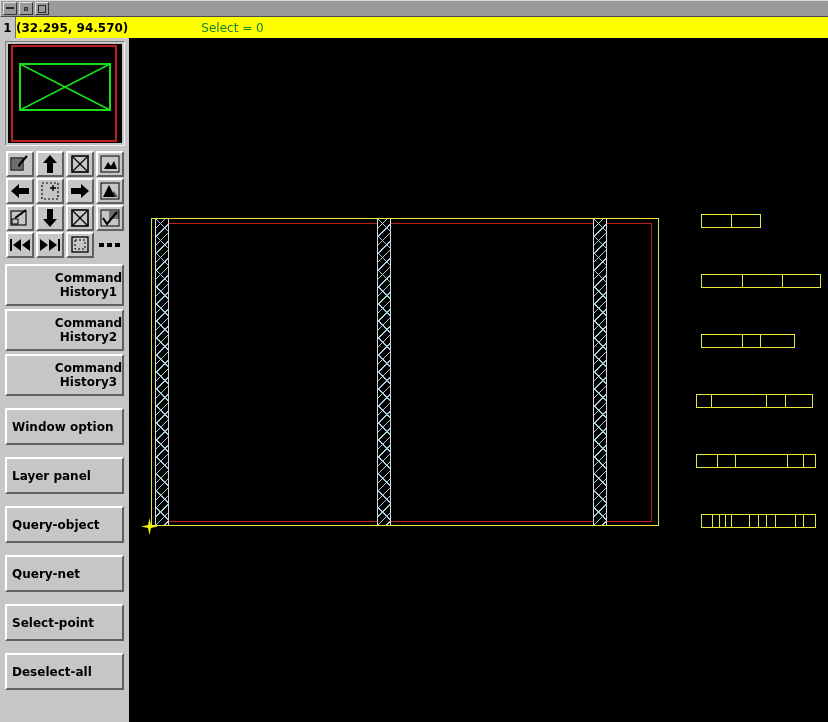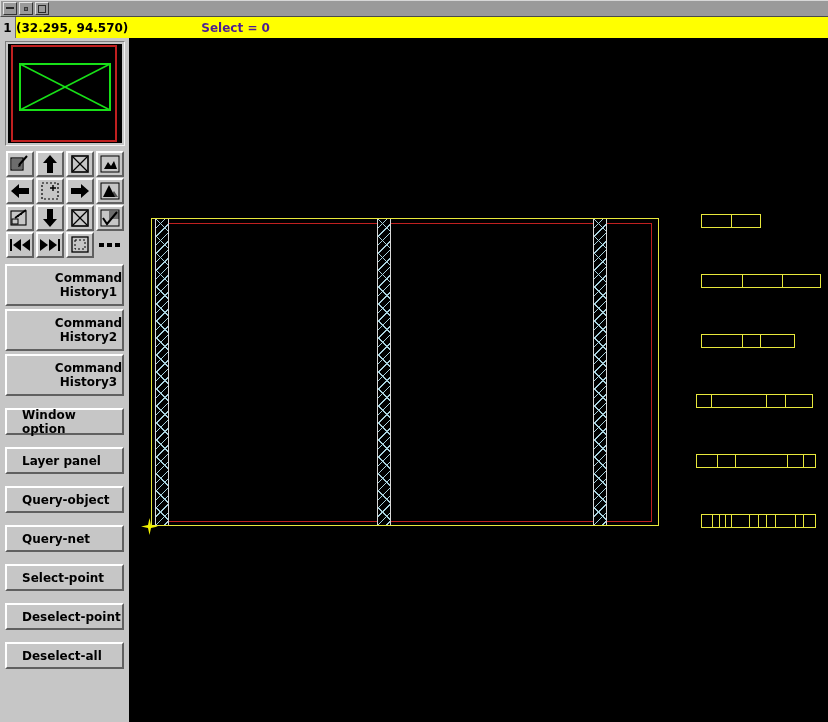--- a/index.html
+++ b/index.html
@@ -53,21 +53,21 @@
   #sb-index{
     width:16px;height:21px;background:#c6c6c6;
     border-right:1px solid #6a6a6a;
     display:flex;align-items:center;justify-content:center;
     font-size:12px;font-weight:bold;color:#000;box-sizing:border-box;flex:none;
   }
   #sb-coord{
     font-size:12px;font-weight:bold;color:#000;white-space:pre;
   }
   #sb-select{
-    font-size:12px;font-weight:bold;color:#4c1d95;margin-left:73px;white-space:pre;
+    font-size:12px;font-weight:normal;color:#15803d;margin-left:73px;white-space:pre;
   }
 
   
   #leftpanel{
     position:absolute;left:0;top:38px;width:131px;height:684px;
     background:#c6c6c6;box-sizing:border-box;
     border-right:2px solid #000;
     overflow:hidden;
   }
 
@@ -98,21 +98,21 @@
   
   #cmdlist{margin:6px 0 0 5px;width:119px;}
   .cbtn{
     width:119px;background:#c6c6c6;
     border:2px solid;border-color:#ffffff #606060 #606060 #ffffff;
     box-sizing:border-box;margin-bottom:3px;
     font-size:12px;font-weight:bold;color:#000;
     display:flex;align-items:center;
   }
   .cbtn.two{height:42px;justify-content:center;text-align:center;line-height:14px;padding-left:48px;}
-  .cbtn.one{height:27px;padding-left:15px;margin-top:12px;}
+  .cbtn.one{height:37px;padding-left:5px;margin-top:12px;}
   .cbtn .lbl{white-space:pre-line;}
 
   
   #canvas{
     position:absolute;left:133px;top:38px;width:695px;height:684px;
     background:#000;overflow:hidden;
   }
   .shape{position:absolute;box-sizing:border-box;}
 
   
@@ -324,23 +324,20 @@
         <span class="lbl">Layer panel</span>
       </div>
       <div class="cbtn one">
         <span class="lbl">Query-object</span>
       </div>
       <div class="cbtn one">
         <span class="lbl">Query-net</span>
       </div>
       <div class="cbtn one">
         <span class="lbl">Select-point</span>
-      </div>
-      <div class="cbtn one">
-        <span class="lbl">Deselect-point</span>
       </div>
       <div class="cbtn one">
         <span class="lbl">Deselect-all</span>
       </div>
     </div>
 </div>
 
 <div id="canvas">
   <div class="shape" id="yellow-frame"></div>
   <div class="shape" id="red-frame"></div>

